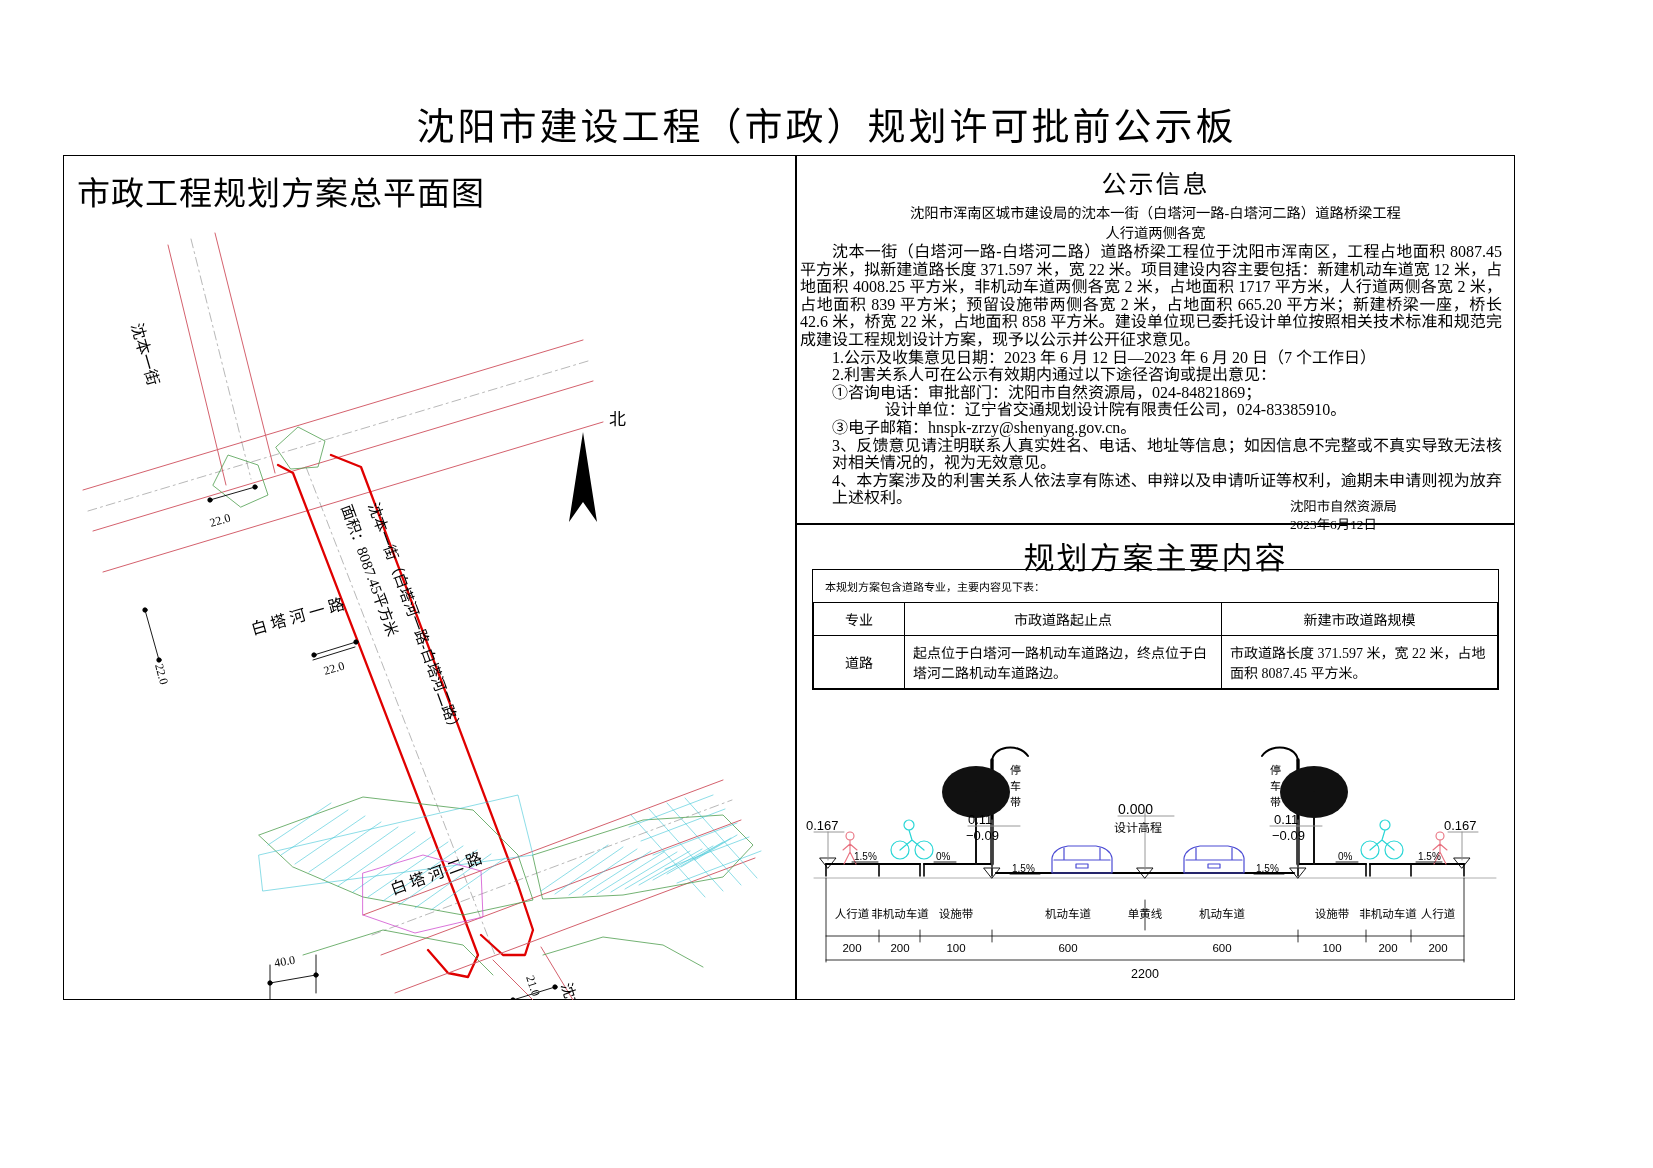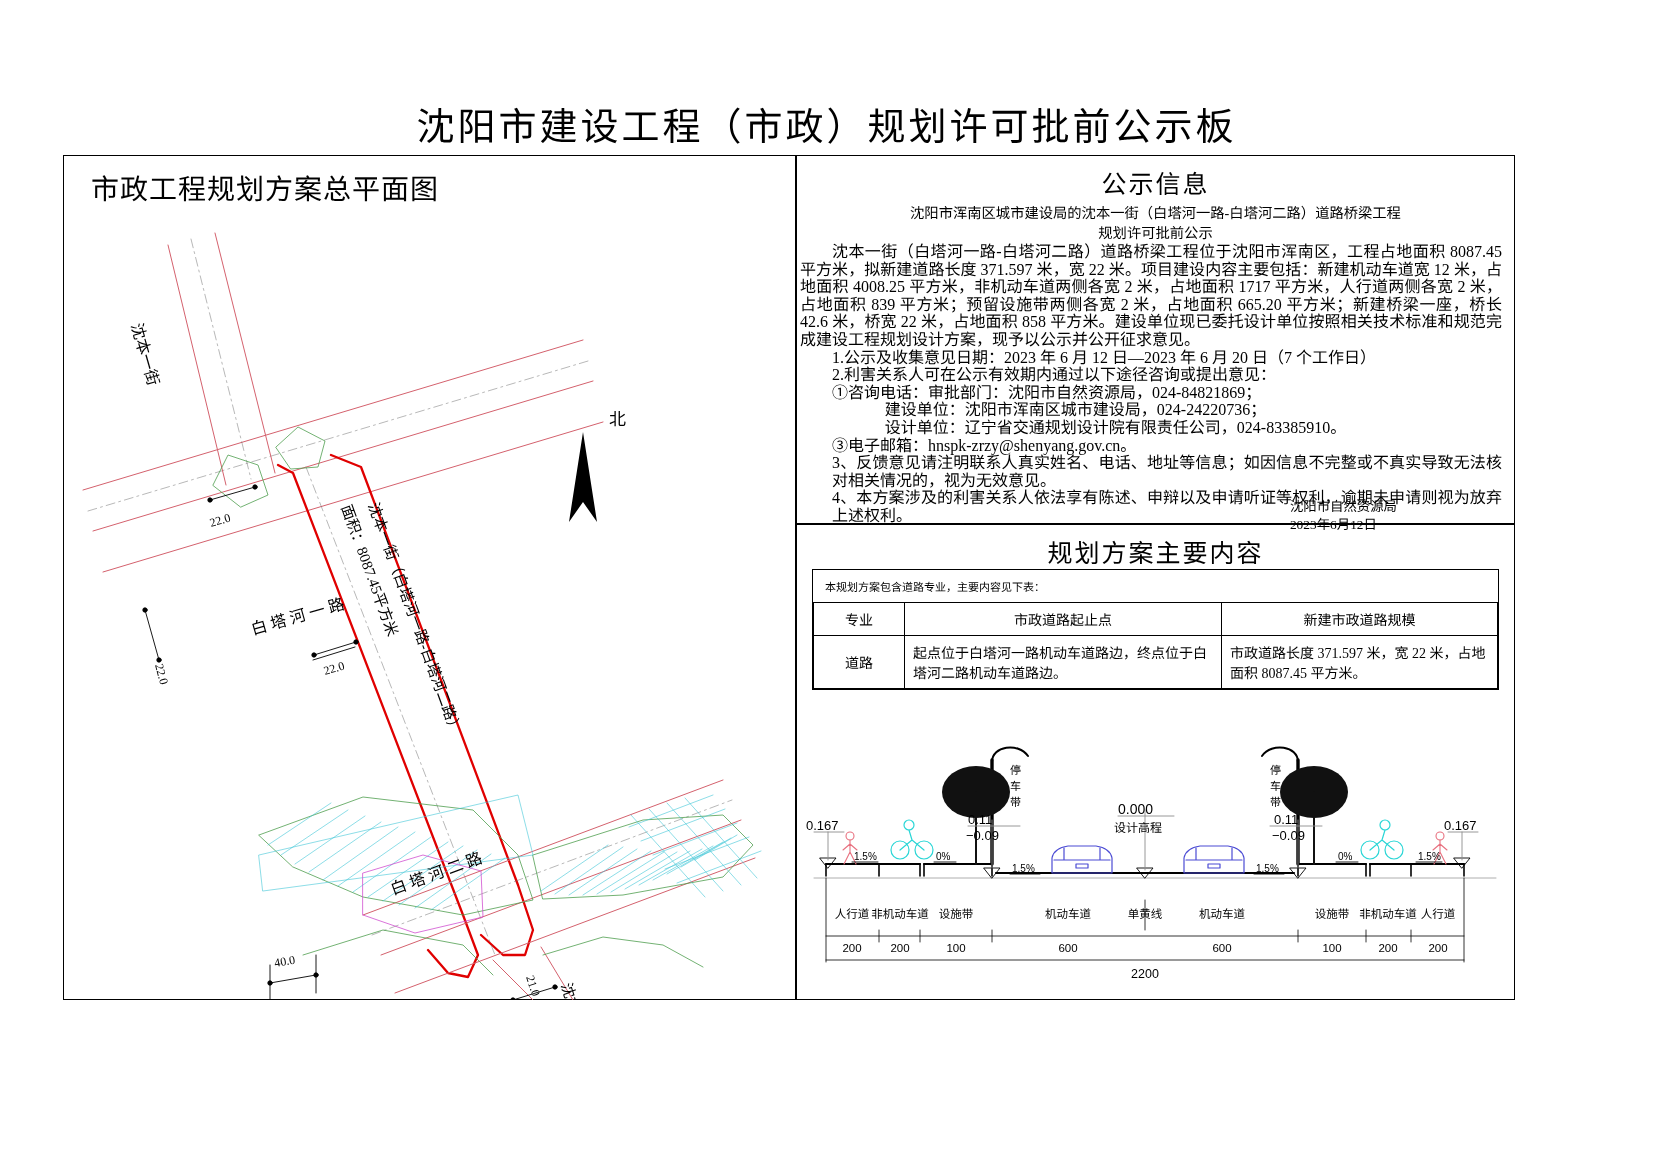--- a/index.html
+++ b/index.html
@@ -36,22 +36,22 @@
     width:1.6px;height:845px;background:#000;
   }
   .h-divider-right{
     position:absolute;left:796px;top:523px;
     width:719px;height:1.6px;background:#000;
   }
 
   
   .left-panel{position:absolute;left:63px;top:155px;width:733px;height:845px;}
   .left-title{
-    position:absolute;left:28px;top:12px;
-    font-size:28px;letter-spacing:1px;
+    position:absolute;left:14px;top:12px;
+    font-size:33px;letter-spacing:1px;
   }
   .north-label{
     position:absolute;left:546px;top:250px;
     font-size:17px;
   }
   .north-arrow{position:absolute;left:490px;top:275px;}
 
   .plan-svg{position:absolute;left:0;top:0;}
 
   
@@ -74,21 +74,21 @@
   .indent-hang{padding-left:2em;}
   .indent-hang2{padding-left:5.3em;}
   .sign{
     position:absolute;right:30px;top:343px;
     font-size:13.4px;line-height:17.6px;text-align:left;
   }
 
   
   .content-title{
     position:absolute;left:0;top:378px;width:719px;text-align:center;
-    font-size:25px;letter-spacing:2px;
+    font-size:31px;letter-spacing:2px;
   }
   .content-box{
     position:absolute;left:16px;top:414px;
     width:687px;
     border:1.3px solid #000;
     box-sizing:border-box;
   }
   .content-lead{
     font-size:11px;padding:8px 0 8px 12px;
   }
@@ -277,29 +277,28 @@
       </g>
     </svg>
   </div>
 
   <div class="right-panel">
 
     <div class="notice-title">公示信息</div>
 
     <div class="notice-sub">
       <div>沈阳市浑南区城市建设局的沈本一街（白塔河一路-白塔河二路）道路桥梁工程</div>
-      <div>规划许可批前公示</div>
+      <div>人行道两侧各宽</div>
     </div>
 
     <div class="notice-body">
       <p class="indent2">沈本一街（白塔河一路-白塔河二路）道路桥梁工程位于沈阳市浑南区，工程占地面积 8087.45 平方米，拟新建道路长度 371.597 米，宽 22 米。项目建设内容主要包括：新建机动车道宽 12 米，占地面积 4008.25 平方米，非机动车道两侧各宽 2 米，占地面积 1717 平方米，人行道两侧各宽 2 米，占地面积 839 平方米；预留设施带两侧各宽 2 米，占地面积 665.20 平方米；新建桥梁一座，桥长 42.6 米，桥宽 22 米，占地面积 858 平方米。建设单位现已委托设计单位按照相关技术标准和规范完成建设工程规划设计方案，现予以公示并公开征求意见。</p>
       <p class="indent-hang">1.公示及收集意见日期：2023 年 6 月 12 日—2023 年 6 月 20 日（7 个工作日）</p>
       <p class="indent-hang">2.利害关系人可在公示有效期内通过以下途径咨询或提出意见：</p>
       <p class="indent-hang">①咨询电话：审批部门：沈阳市自然资源局，024-84821869；</p>
-      <p class="indent-hang2">建设单位：沈阳市浑南区城市建设局，024-24220736；</p>
       <p class="indent-hang2">设计单位：辽宁省交通规划设计院有限责任公司，024-83385910。</p>
       <p class="indent-hang">③电子邮箱：hnspk-zrzy@shenyang.gov.cn。</p>
       <p class="indent-hang">3、反馈意见请注明联系人真实姓名、电话、地址等信息；如因信息不完整或不真实导致无法核对相关情况的，视为无效意见。</p>
       <p class="indent-hang">4、本方案涉及的利害关系人依法享有陈述、申辩以及申请听证等权利，逾期未申请则视为放弃上述权利。</p>
     </div>
 
     <div class="sign">
       <div>沈阳市自然资源局</div>
       <div>2023年6月12日</div>
     </div>

